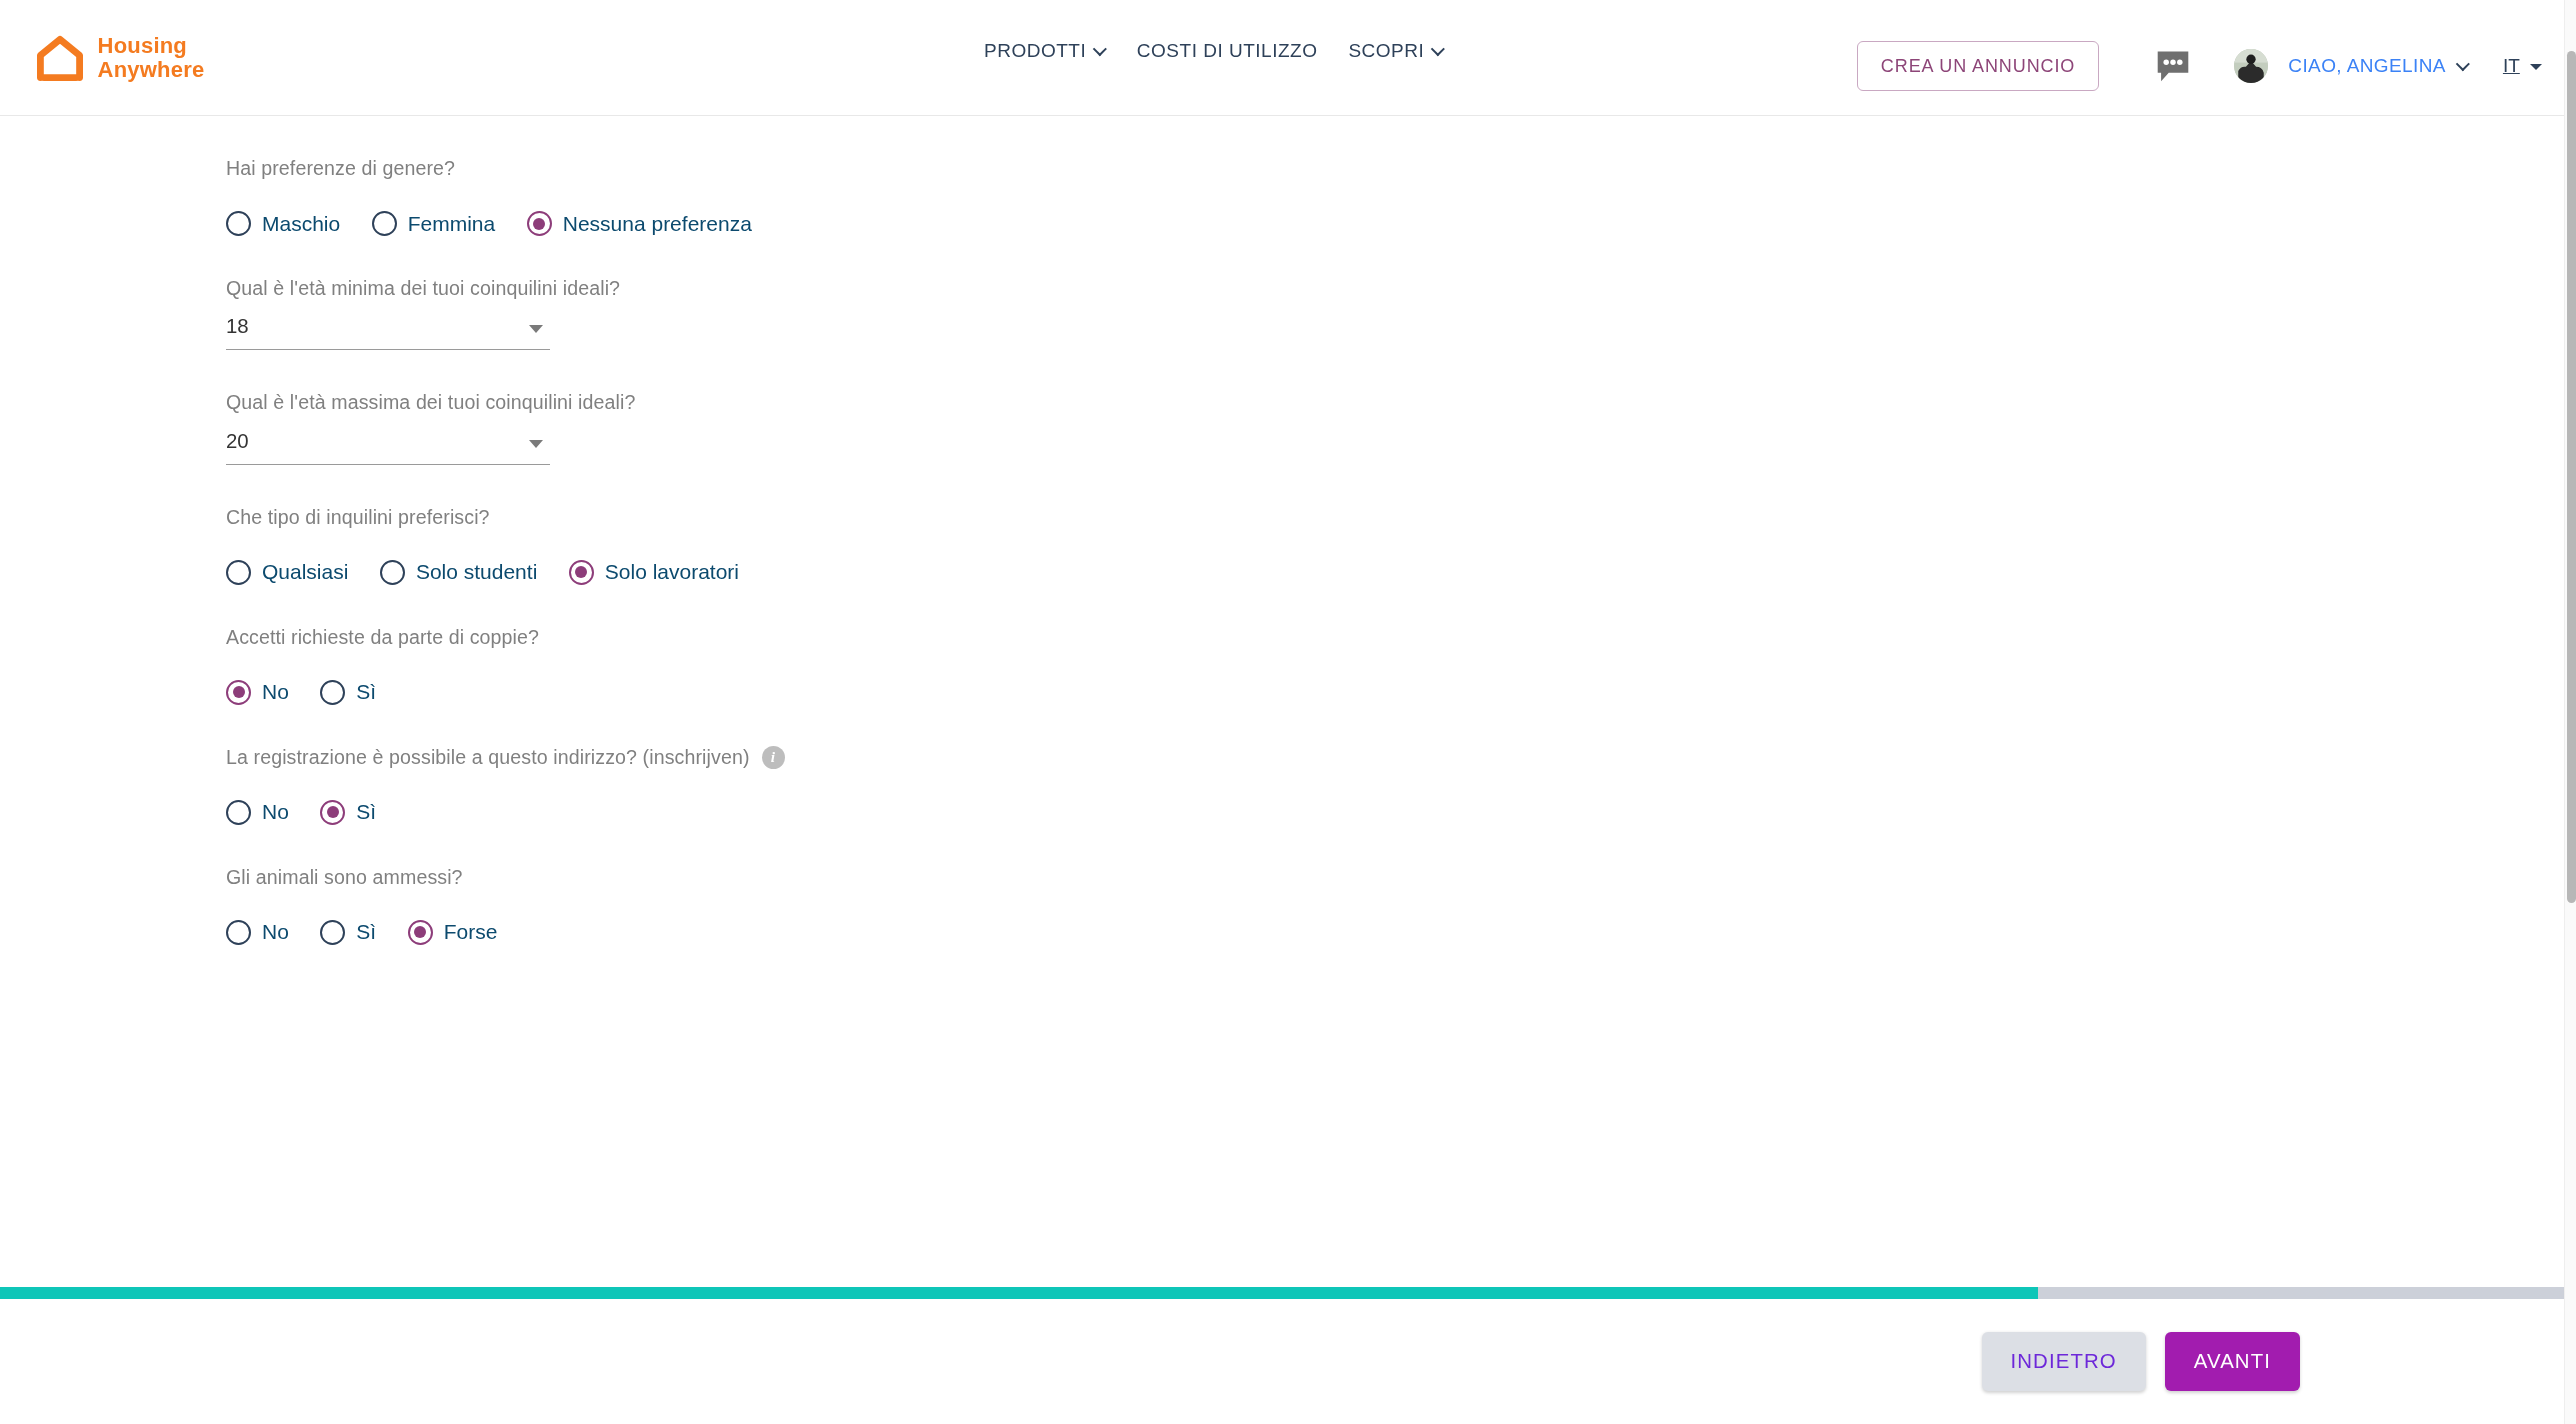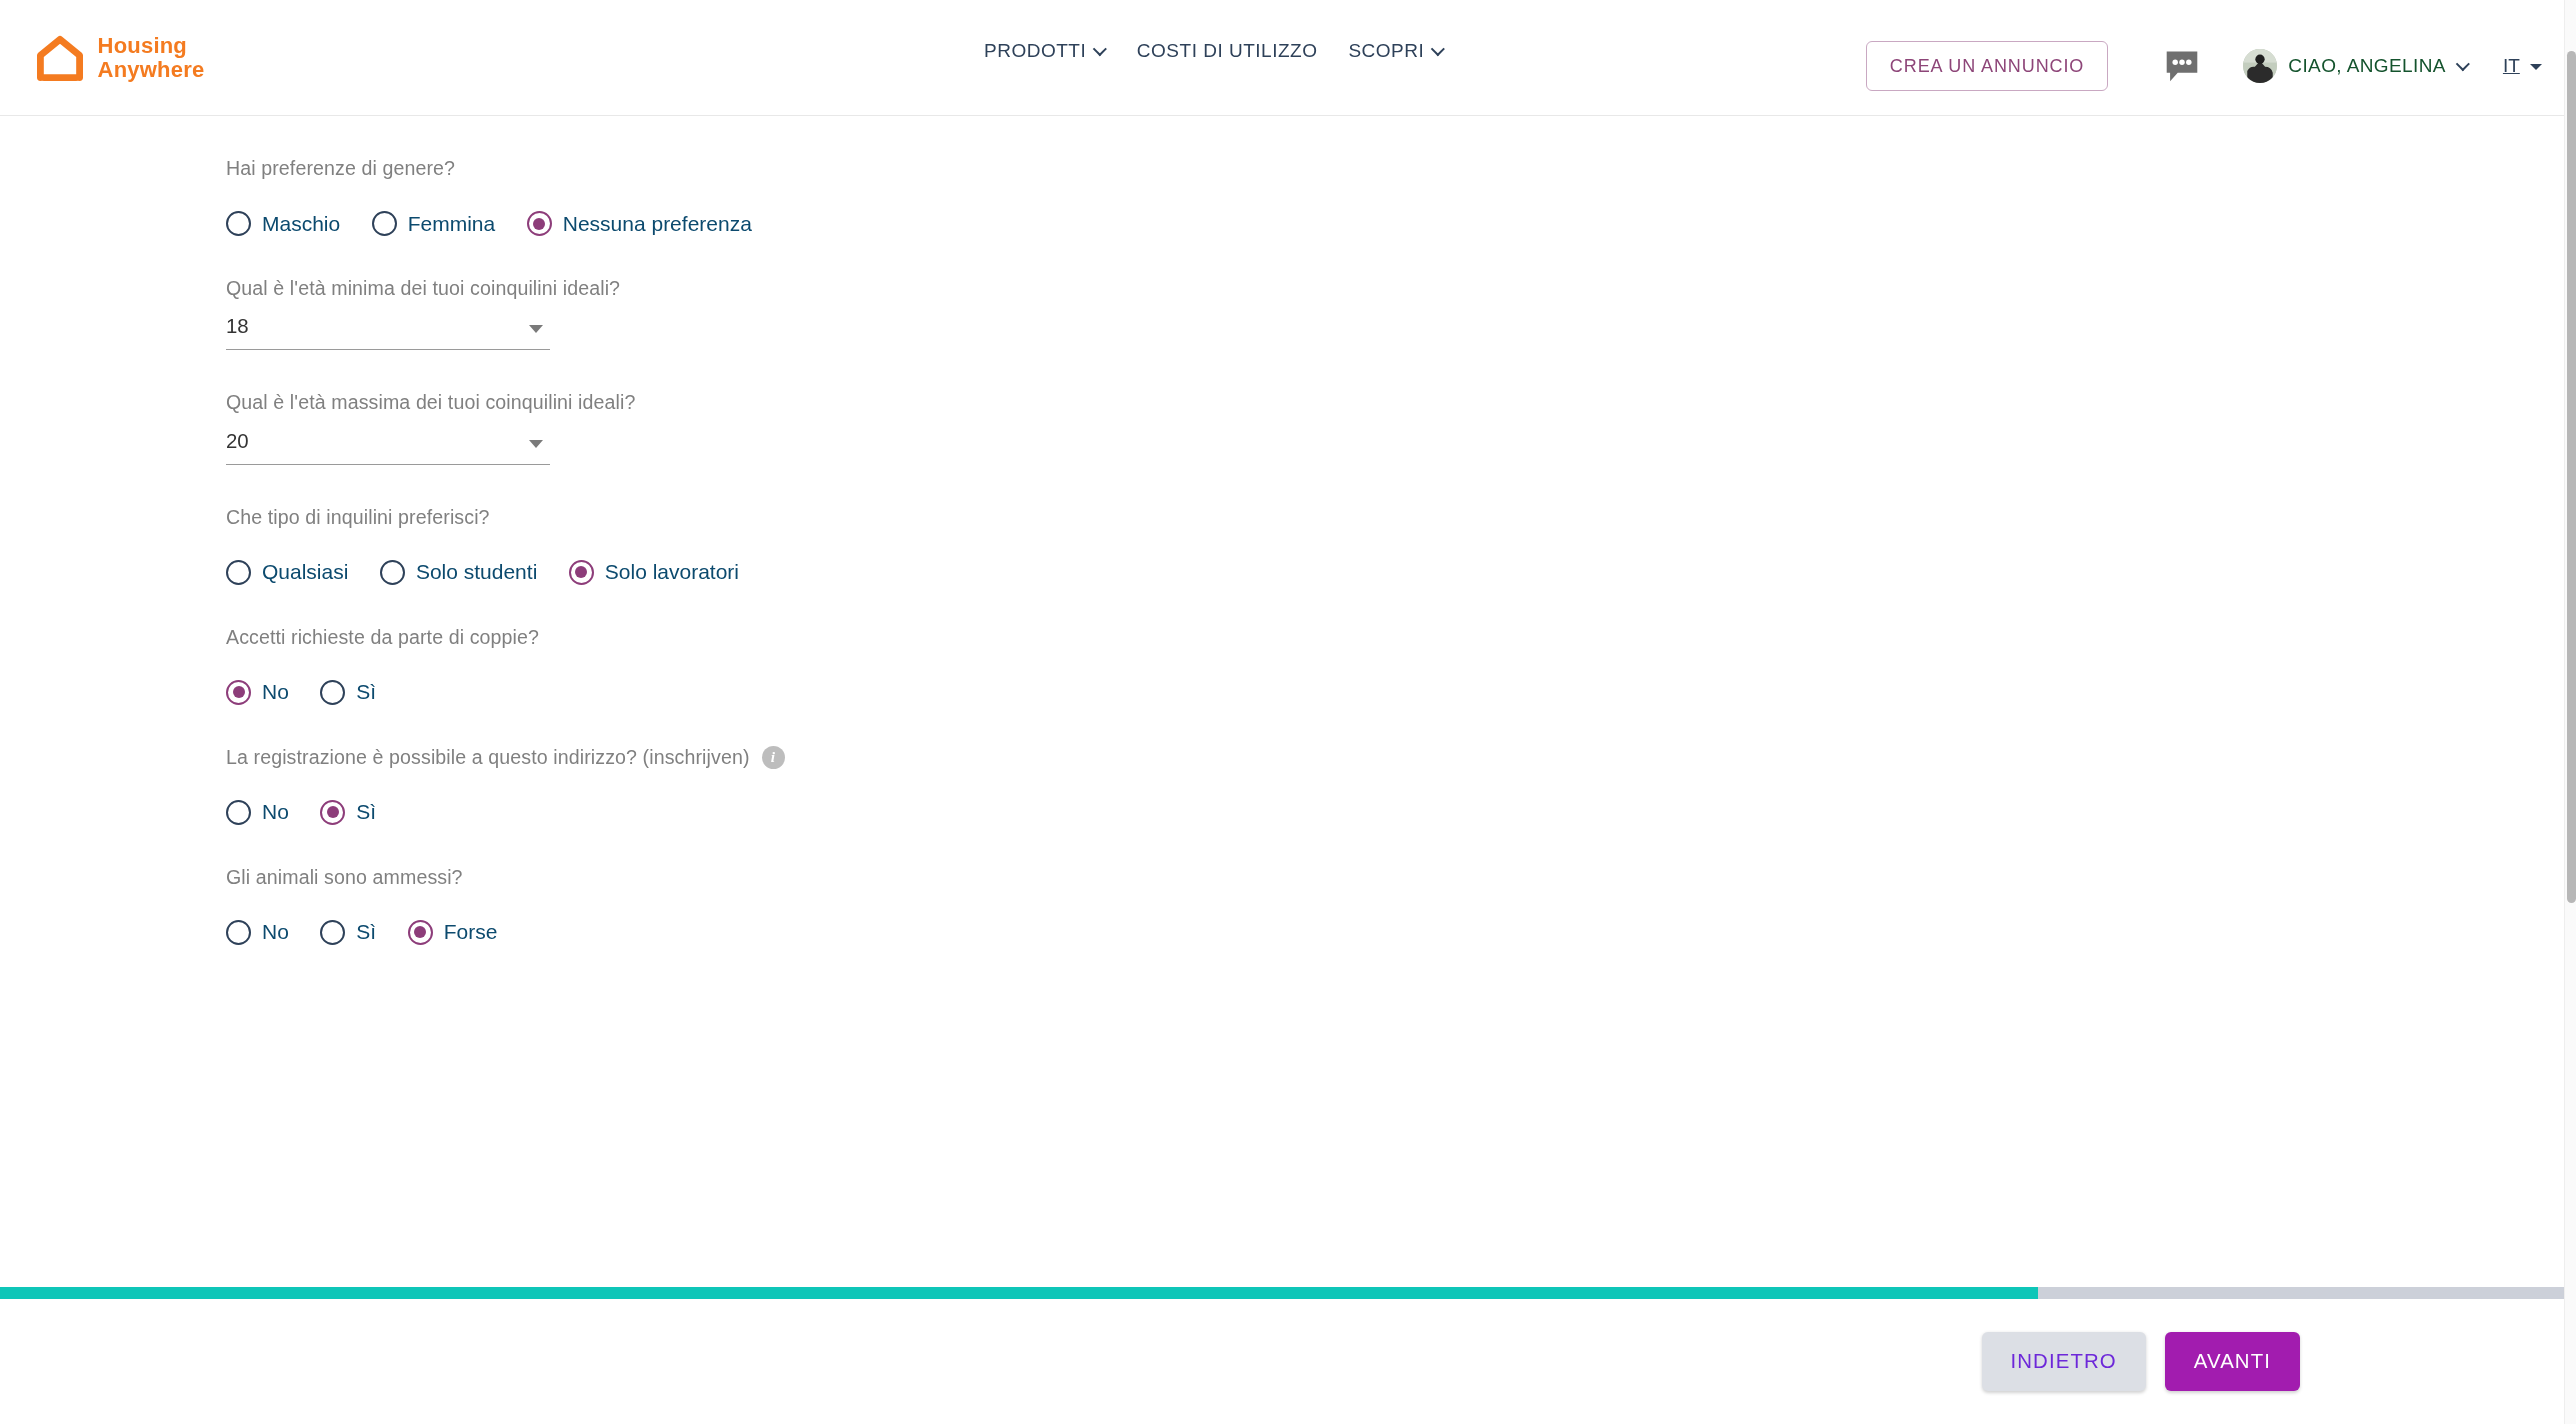--- a/index.html
+++ b/index.html
@@ -67,21 +67,21 @@
   .msg-icon { margin-left: 56px; width: 36px; height: 34px; display:block; cursor:pointer;}
   .avatar {
     margin-left: 43px;
     width: 34px; height: 34px; border-radius: 50%;
     overflow: hidden; flex: none;
     background: #cfd6cc;
     position: relative;
   }
   .avatar svg { display:block; }
   .user-name {
-    margin-left: 11px; color: #14532d; font-size: 19px; letter-spacing: 0.4px;
+    margin-left: 20px; color: #3b82f6; font-size: 19px; letter-spacing: 0.4px;
     white-space: nowrap; cursor: pointer;
   }
   .user-caret { margin-left: 11px; }
   .lang {
     margin-left: 34px; display: flex; align-items: center; gap: 10.2px;
     color: #2e4159; font-size: 19px; cursor: pointer; text-decoration: underline;
   }
 
   
   .content {

